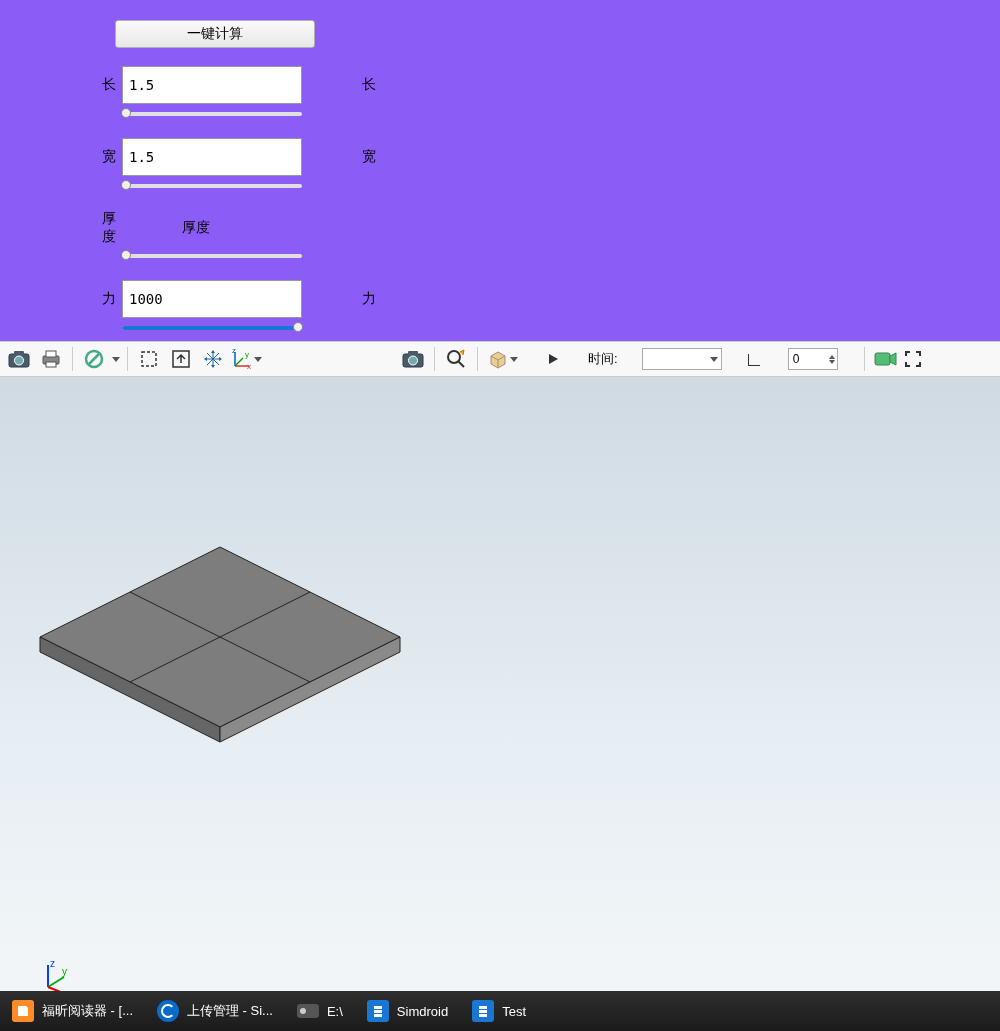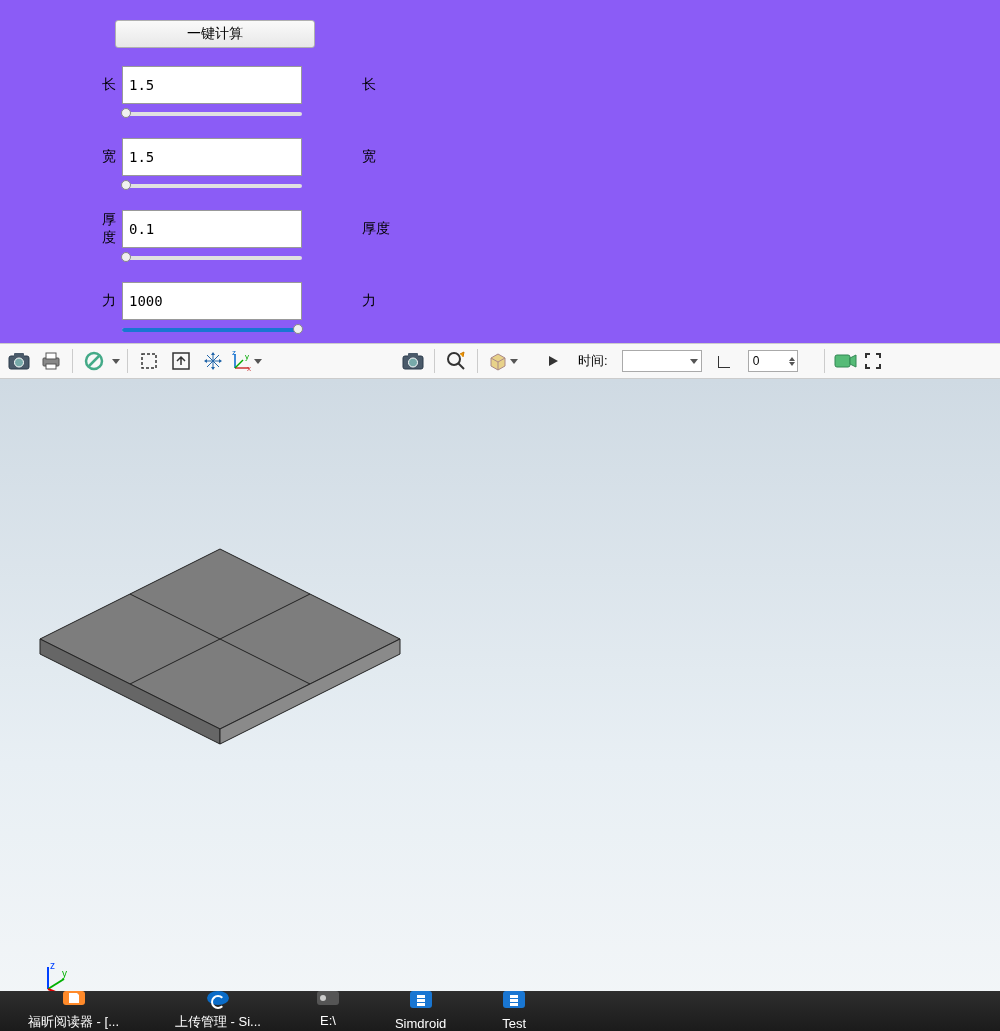--- a/index.html
+++ b/index.html
@@ -33,21 +33,21 @@
 .angle-icon::before{content:"";position:absolute;left:0;bottom:0;width:12px;height:1.5px;background:#333;}
 .angle-icon::after{content:"";position:absolute;left:0;bottom:0;width:1.5px;height:12px;background:#333;}
 
 .viewport { position: relative; height: 640px; background: linear-gradient(#cfdae3 0%, #e8eff4 60%, #f3f6f8 100%); overflow:hidden;}
 .plate-svg { position:absolute; left:20px; top:160px; }
 .triad-small { position:absolute; left:38px; bottom:18px; }
 
 .status-strip { height:10px; background:#fff; border-top:1px solid #ddd;}
 
 .taskbar { position:absolute; bottom:0; left:0; right:0; height:40px; background: linear-gradient(#2e2e2e,#1b1b1b); display:flex; align-items:center; color:#fff; font-size:13px;}
-.task-item { display:flex; align-items:center; gap:8px; padding:0 28px; height:100%; cursor:pointer;flex-direction:column; }
+.task-item { display:flex; align-items:center; gap:8px; padding:0 12px; height:100%; cursor:pointer; }
 .task-icon { width:22px; height:22px; display:flex; align-items:center; justify-content:center; border-radius:3px;}
 .ico-foxit { background:#ff8a2a;}
 .ico-upload { background:#0a6cc8; border-radius:50%; position:relative;}
 .ico-upload::after{content:"";position:absolute;width:10px;height:10px;border:2px solid #fff;border-radius:50%;left:4px;top:4px;border-right-color:transparent;}
 .ico-drive { background:#555; width:22px; height:14px; border-radius:3px; position:relative;}
 .ico-drive::after{content:"";position:absolute;left:3px;top:4px;width:6px;height:6px;background:#ccc;border-radius:50%;}
 .ico-sim { background:#1565c0; border-radius:4px;}
 .ico-sim2 { background:#1976d2; border-radius:3px;}
 
 svg { display:block; }
@@ -77,21 +77,20 @@
   </div>
   <div class="slider-row">
     <div class="slider-track">
         <div class="slider-fill" style="width:0%"></div>
         <div class="slider-thumb" style="left:2%"></div>
       </div>
   </div>
 
   <div class="param-row">
     <div class="param-label-l">厚度</div>
-    <input class="param-input" value="0.1" style="">
     <div class="param-label-r">厚度</div>
   </div>
   <div class="slider-row">
     <div class="slider-track">
         <div class="slider-fill" style="width:0%"></div>
         <div class="slider-thumb" style="left:2%"></div>
       </div>
   </div>
 
   <div class="param-row">
@@ -181,21 +180,21 @@
   <div class="tb-btn" style="width:38px;">
     <svg width="22" height="22">
         <path d="M4 8 L11 4 L18 8 L18 16 L11 20 L4 16 Z" fill="#e8d28a" stroke="#a88"></path>
         <path d="M4 8 L11 12 L18 8 M11 12 L11 20" fill="none" stroke="#a88"></path>
       </svg>
     <span class="dd-arrow"></span>
   </div>
 
   <div class="tb-spacer" style="width:20px;"></div>
 
-  <div style="display:flex;align-items:center;gap:10px;">
+  <div style="display:flex;align-items:center;gap:20px;">
     <svg width="14" height="14">
         <path d="M3 2 L12 7 L3 12 Z" fill="#333"></path>
       </svg>
     <span class="tb-label">时间:</span>
     <div class="tb-select">
         <span></span>
         <span class="dd-arrow"></span>
       </div>
     <div class="angle-icon" style="margin:0 6px;"></div>
     <div class="tb-spin">

